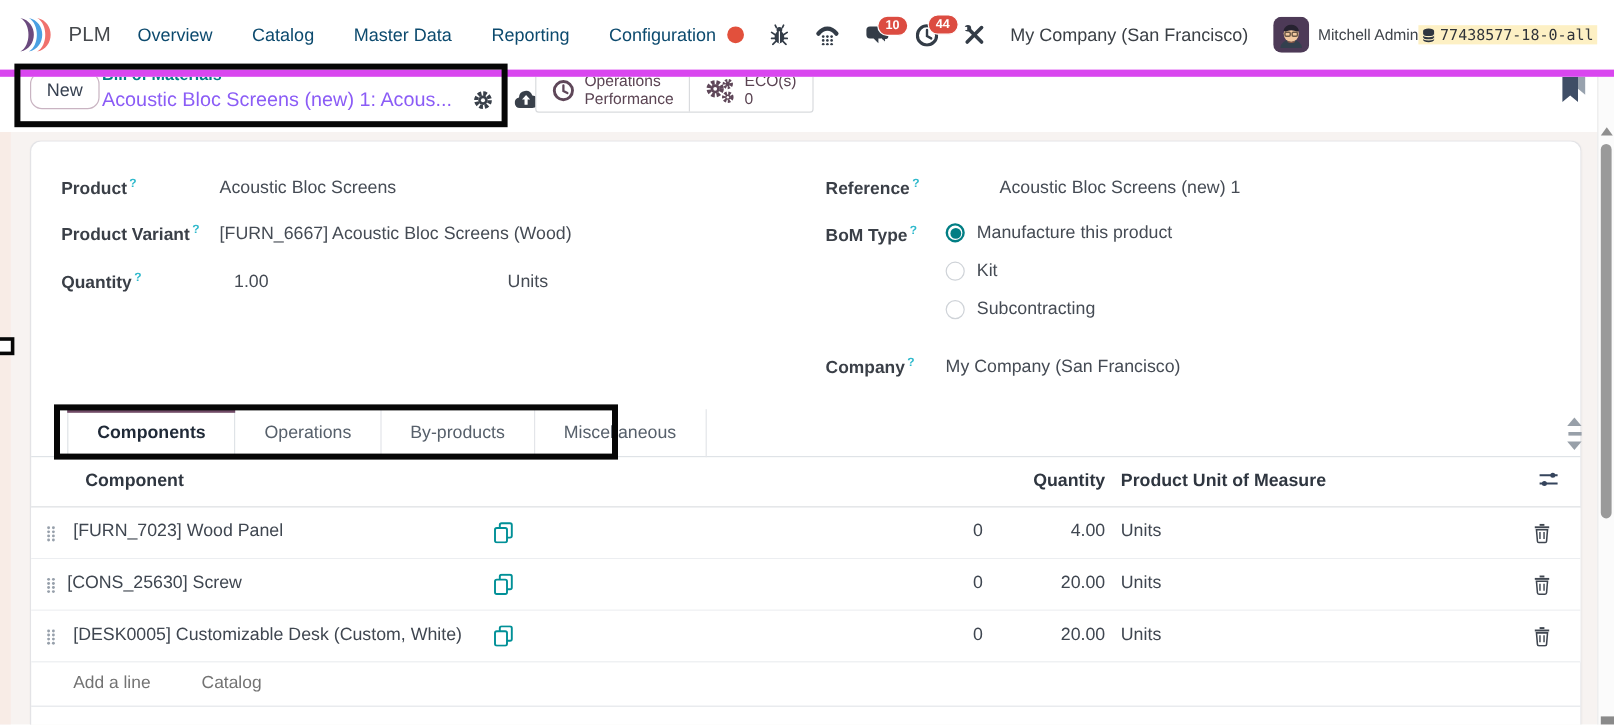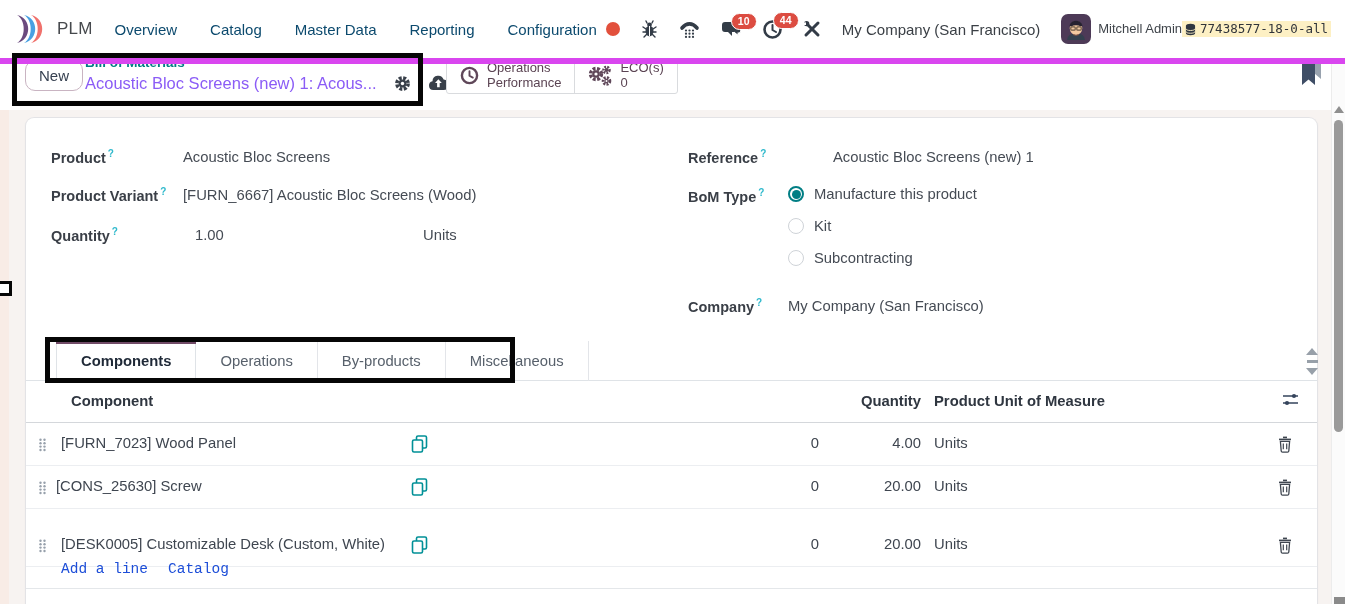--- a/index.html
+++ b/index.html
@@ -74,21 +74,21 @@
   .thead { position:absolute; left:0; top:263px; width:1291px; height:41px; }
   .thead .hc { position:absolute; top:12px; font-size:14.8px; font-weight:bold; color:#2f3640; white-space:nowrap; }
   .thead-border { position:absolute; left:0; top:304px; width:1291px; height:1px; background:#d4d7db; }
   .trow { position:absolute; left:0; width:1291px; height:43px; border-bottom:1px solid #eceef1; background:#fff; }
   .trow .cell { position:absolute; top:12px; font-size:14.8px; color:#3f4650; white-space:nowrap; }
   .num { text-align:right; }
   .handle { position:absolute; left:12px; top:15px; cursor:grab; }
   .copycell { position:absolute; left:385px; top:12px; cursor:pointer; }
   .trashcell { position:absolute; left:1252px; top:13px; cursor:pointer; }
   .tfoot { position:absolute; left:0; top:433px; width:1291px; height:38px; border-bottom:1px solid #e4e7ea; }
-  .linklike { font-size:14.5px; color:#1d4ed8; cursor:pointer; white-space:nowrap;font-family:Liberation Mono, monospace; }
+  .linklike { font-size:14.5px; color:#737373; cursor:pointer; white-space:nowrap; }
 
   .optionsicon { position:absolute; left:1256px; top:11px; cursor:pointer; }
   .pager { position:absolute; left:1280px; top:230px; display:flex; flex-direction:column;
     align-items:center; gap:5px; }
   .tri-up { width:0; height:0; border-left:6px solid transparent; border-right:6px solid transparent;
     border-bottom:7px solid #98a0a9; cursor:pointer; }
   .tri-down { width:0; height:0; border-left:6px solid transparent; border-right:6px solid transparent;
     border-top:7px solid #98a0a9; cursor:pointer; }
   .pager-dash { width:11px; height:3px; background:#98a0a9; }
 
@@ -397,21 +397,21 @@
       <span class="trashcell">
         <svg width="14" height="17" viewBox="0 0 14 17">
           <rect x="1" y="2.6" width="12" height="1.6" fill="#3f4650"></rect>
           <rect x="5" y="0.6" width="4" height="1.6" fill="#3f4650"></rect>
           <path d="M2.4 5.4 h9.2 l-.8 9.6 a1.3 1.3 0 0 1 -1.3 1.2 h-5 a1.3 1.3 0 0 1 -1.3 -1.2 z" fill="none" stroke="#3f4650" stroke-width="1.3"></path>
           <path d="M5.3 7.4 v5.8 M8.7 7.4 v5.8" stroke="#3f4650" stroke-width="1.2"></path>
         </svg>
       </span>
     </div>
 
-    <div class="trow" style="top:406px;">
+    <div class="trow" style="top:391px;">
       <span class="handle">
         <svg width="9" height="14" viewBox="0 0 9 14">
             <g fill="#97a0ab">
           <circle cx="2.5" cy="1.8" r="1.2"></circle>
               <circle cx="6.5" cy="1.8" r="1.2"></circle>
           <circle cx="2.5" cy="5.2" r="1.2"></circle>
               <circle cx="6.5" cy="5.2" r="1.2"></circle>
           <circle cx="2.5" cy="8.6" r="1.2"></circle>
               <circle cx="6.5" cy="8.6" r="1.2"></circle>
           <circle cx="2.5" cy="12" r="1.2"></circle>

